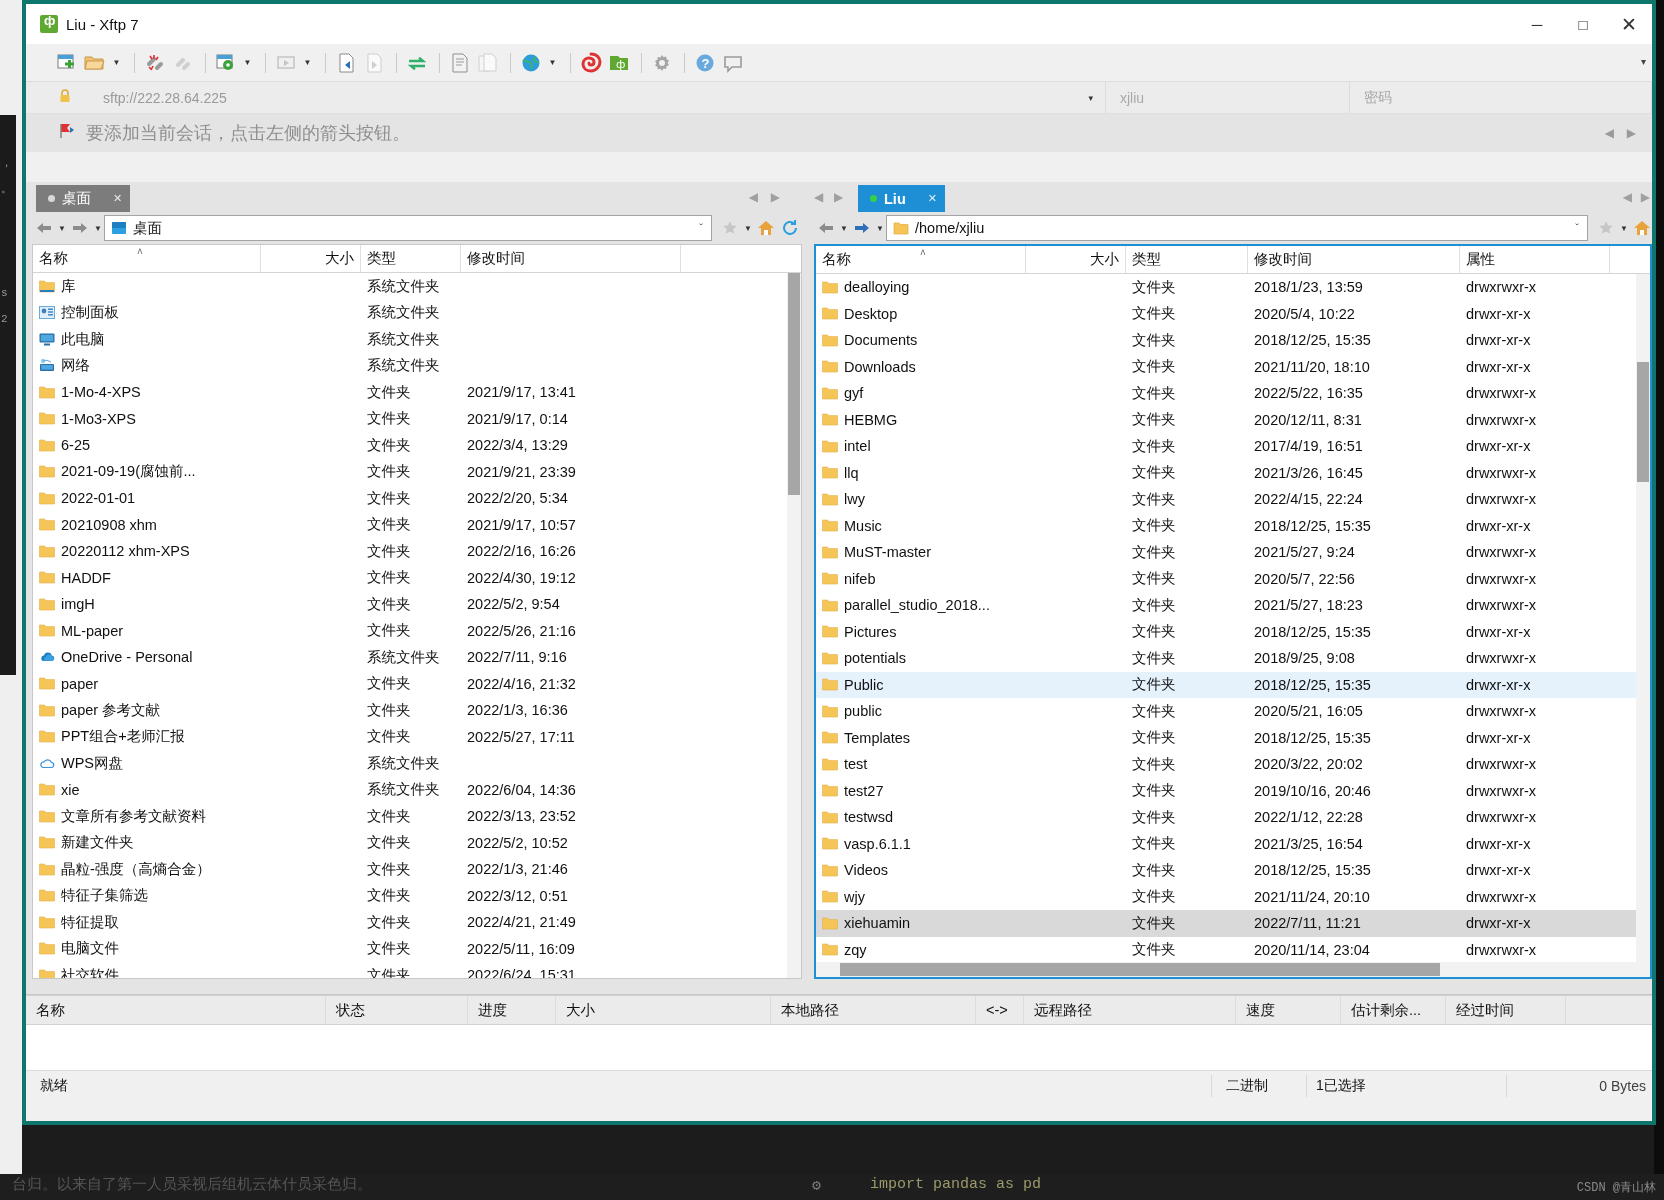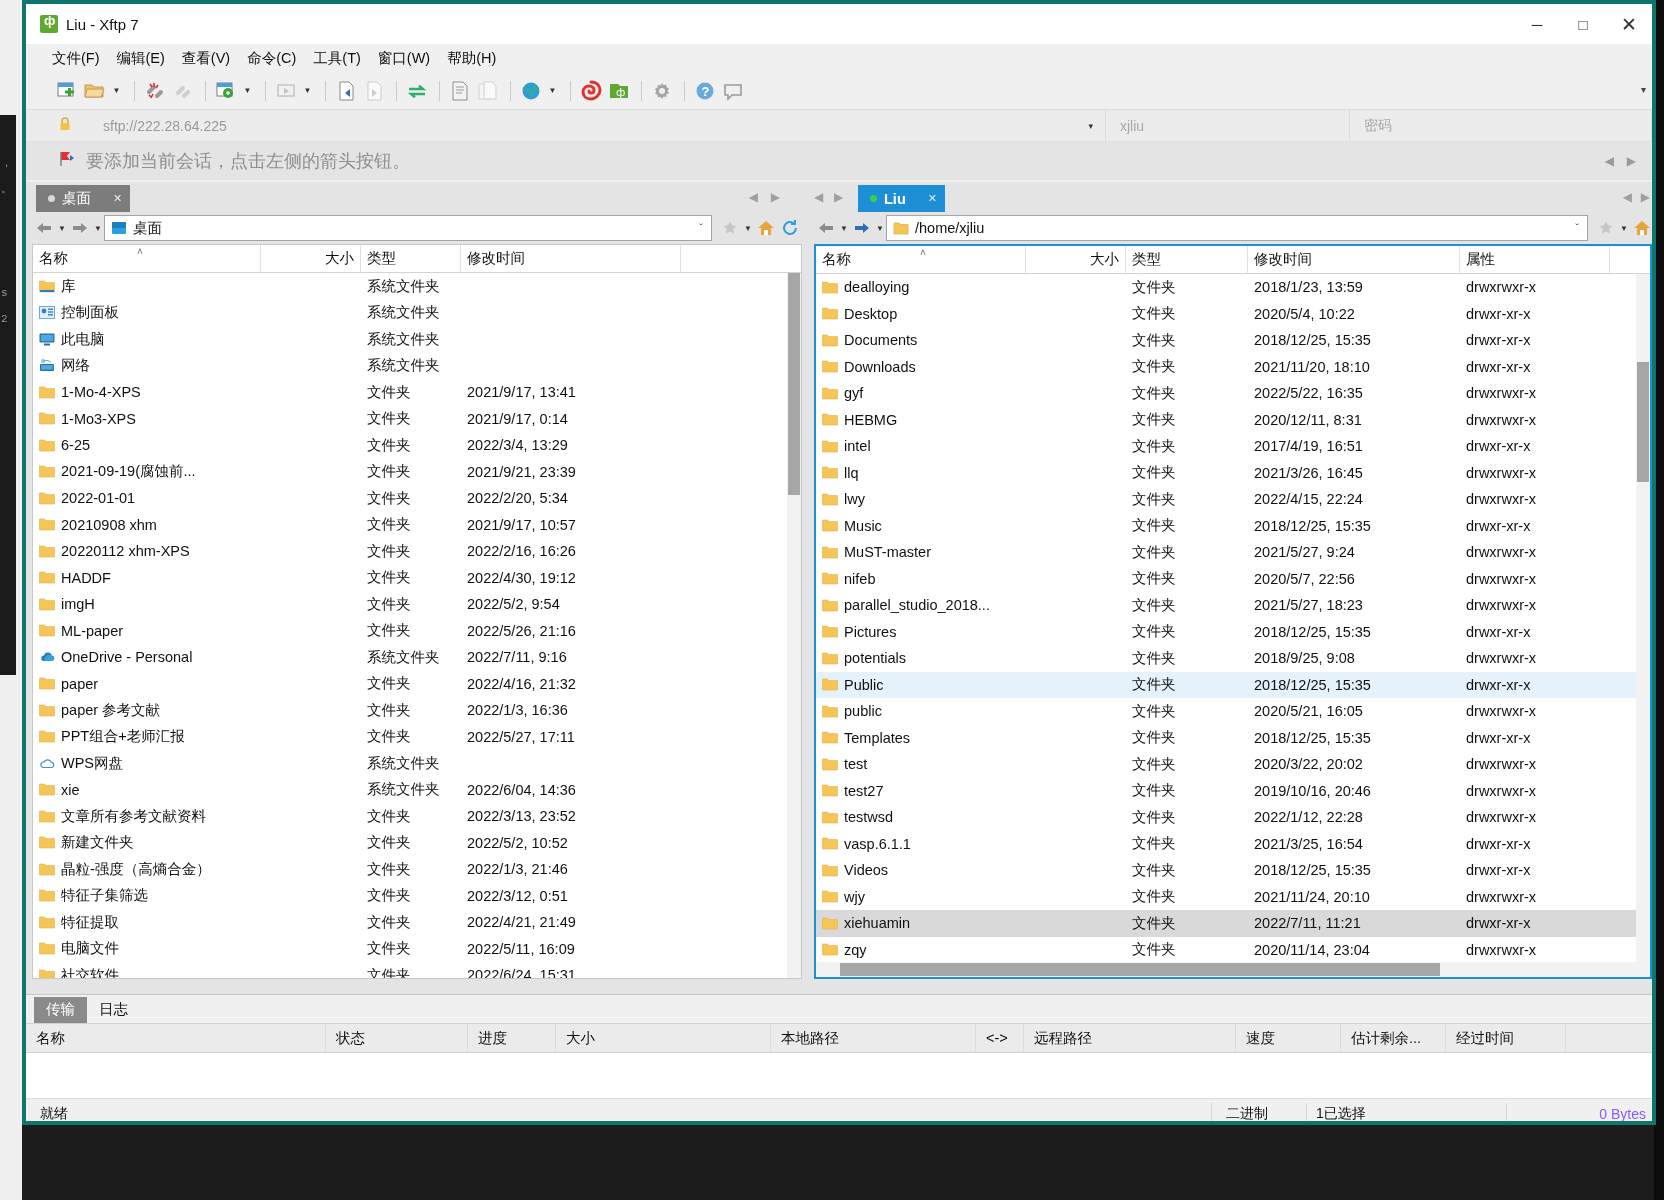--- a/index.html
+++ b/index.html
@@ -266,21 +266,21 @@
     white-space: nowrap; overflow: hidden;
   }
   .bbody { height: 45px; background: #ffffff; }
   .statusbar {
     height: 30px; background: #f0f0f0; display: flex; align-items: center;
     position: relative; border-top: 1px solid #dcdcdc;
   }
   .statusbar .s1 { position: absolute; left: 14px; font-size: 14px; color: #111; }
   .statusbar .s2 { position: absolute; left: 1200px; font-size: 14px; color: #111; }
   .statusbar .s3 { position: absolute; left: 1290px; font-size: 14px; color: #111; }
-  .statusbar .s4 { position: absolute; right: 14px; font-size: 14px; color: #8b5cf6; }
+  .statusbar .s4 { position: absolute; right: 14px; font-size: 14px; color: #404040; }
   .sb-sep { position: absolute; width:1px; top:4px; height:22px; background:#d8d8d8; }
 </style>
 </head>
 <body>
 
 <div id="root">
 
   <div class="bg-left-strip"></div>
   <div class="bg-left-dark"></div>
   <div class="bg-left-txt">，<br>。<br><br><br><br>s<br>2</div>
@@ -291,29 +291,20 @@
     <div class="titlebar">
       <div class="title-icon"></div>
       <div class="title-text">Liu - Xftp 7</div>
       <div class="wincontrols">
         <div>─</div>
         <div>□</div>
         <div>✕</div>
       </div>
     </div>
 
-    <div class="menubar">
-      <span>文件(F)</span>
-      <span>编辑(E)</span>
-      <span>查看(V)</span>
-      <span>命令(C)</span>
-      <span>工具(T)</span>
-      <span>窗口(W)</span>
-      <span>帮助(H)</span>
-    </div>
 
     <div class="toolbar">
       <div class="tb">
         <svg width="26" height="26" viewBox="0 0 26 26">
           <rect x="4" y="5" width="15" height="13" fill="#fff" stroke="#7b7b7b"></rect>
           <rect x="4" y="5" width="15" height="4" fill="#4a9fd8"></rect>
           <path d="M11 14h9M15.5 10v8" stroke="#3aa43a" stroke-width="3"></path>
         </svg>
       </div>
       <div class="tb">
@@ -1219,24 +1210,20 @@
             <div class="vthumb" style="top:88px;height:120px;"></div>
           </div>
           <div class="hscroll">
             <div class="hthumb" style="left:24px;width:600px;"></div>
           </div>
         </div>
       </div>
     </div>
 
     <div class="bottom">
-      <div class="btabs">
-        <div class="btab active">传输</div>
-        <div class="btab inactive">日志</div>
-      </div>
       <div class="bhdr">
         <div style="width:300px">名称</div>
         <div style="width:142px">状态</div>
         <div style="width:88px">进度</div>
         <div style="width:215px">大小</div>
         <div style="width:205px">本地路径</div>
         <div style="width:48px">&lt;-&gt;</div>
         <div style="width:212px">远程路径</div>
         <div style="width:105px">速度</div>
         <div style="width:105px">估计剩余...</div>
@@ -1248,14 +1235,20 @@
         <span class="sb-sep" style="left:1185px;"></span>
         <span class="s2">二进制</span>
         <span class="sb-sep" style="left:1280px;"></span>
         <span class="s3">1已选择</span>
         <span class="sb-sep" style="left:1480px;"></span>
         <span class="s4">0 Bytes</span>
       </div>
     </div>
   </div>
 
+  <div class="bg-bottom">
+    <span class="zh">台归。以来自了第一人员采视后组机云体什员采色归。</span>
+    <span class="midicon">⚙</span>
+    <span class="code">import pandas as pd</span>
+    <span class="watermark">CSDN @青山林</span>
+  </div>
 
 </div>
 
 </body></html>

